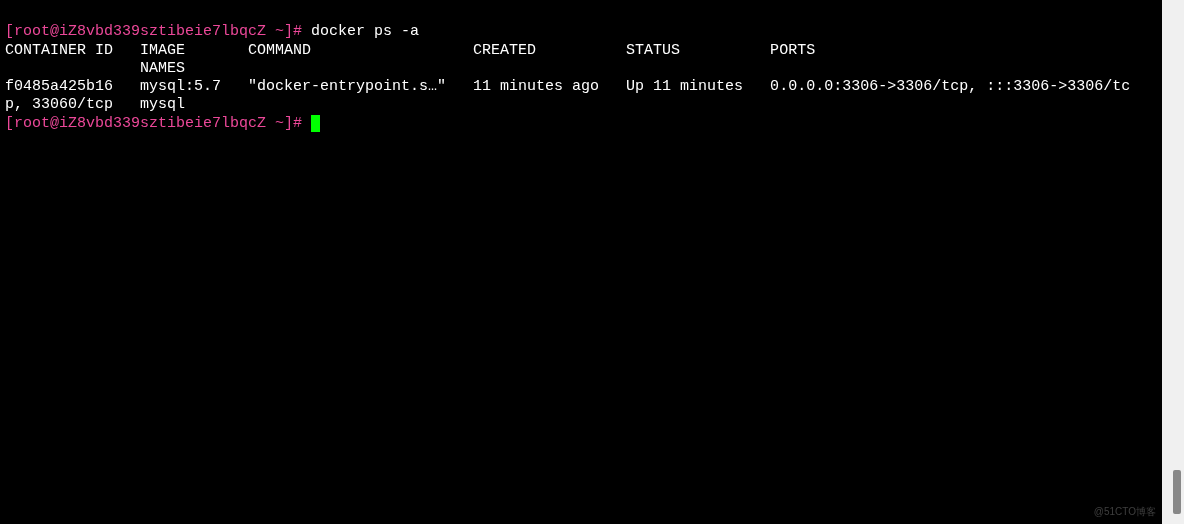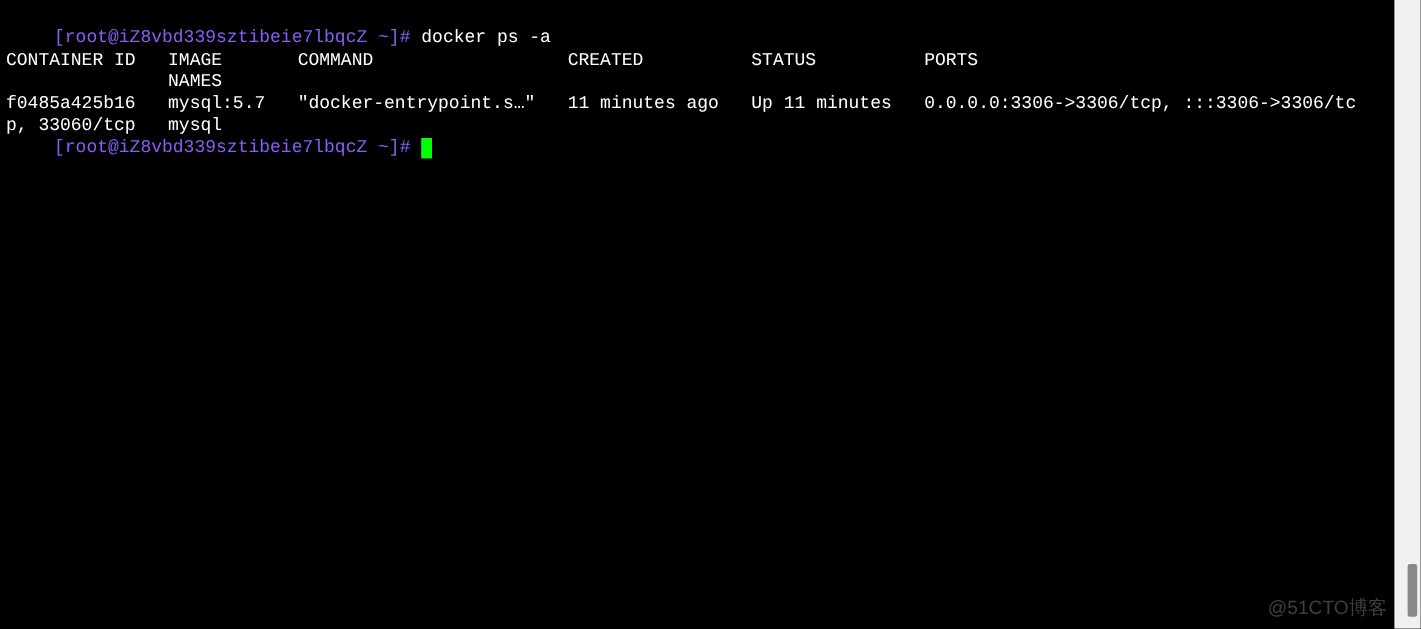--- a/index.html
+++ b/index.html
@@ -19,22 +19,21 @@
       position: relative;
     }
     .terminal {
       padding: 5px 5px;
       white-space: pre;
       background: #000000;
       width: 1162px;
       height: 524px;
     }
     .prompt {
-      color: #8b5cf6;
-      margin-left: 40px;
+      color: #ec4899;
     }
     .command {
       color: #ffffff;
       text-align: right;
     }
     .cursor {
       display: inline-block;
       background: #00ff00;
       width: 9px;
       height: 17px;
@@ -58,21 +57,21 @@
       width: 8px;
       height: 44px;
       background: #888888;
       border-radius: 2px;
     }
     .watermark {
       position: absolute;
       right: 28px;
       bottom: 6px;
       color: #5a5a5a;
-      font-size: 16px;
+      font-size: 10px;
       font-family: sans-serif;
       opacity: 0.7;
     }
   </style>
 </head>
 <body>
 
 <div class="terminal">
 <span class="line"><span class="prompt">[root@iZ8vbd339sztibeie7lbqcZ ~]# </span><span class="command">docker ps -a</span></span><span class="line">CONTAINER ID   IMAGE       COMMAND                  CREATED          STATUS          PORTS</span><span class="line">               NAMES</span><span class="line">f0485a425b16   mysql:5.7   "docker-entrypoint.s…"   11 minutes ago   Up 11 minutes   0.0.0.0:3306-&gt;3306/tcp, :::3306-&gt;3306/tc</span><span class="line">p, 33060/tcp   mysql</span><span class="line"><span class="prompt">[root@iZ8vbd339sztibeie7lbqcZ ~]# </span><span class="cursor"></span></span>
 </div>

